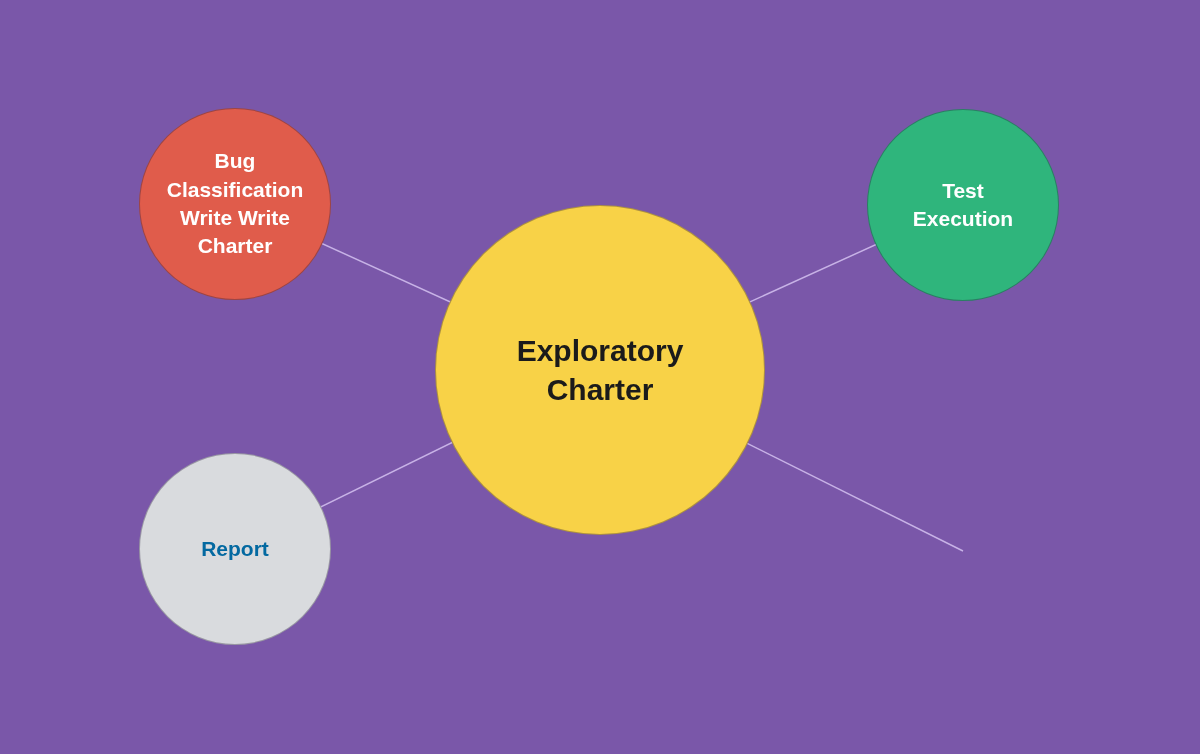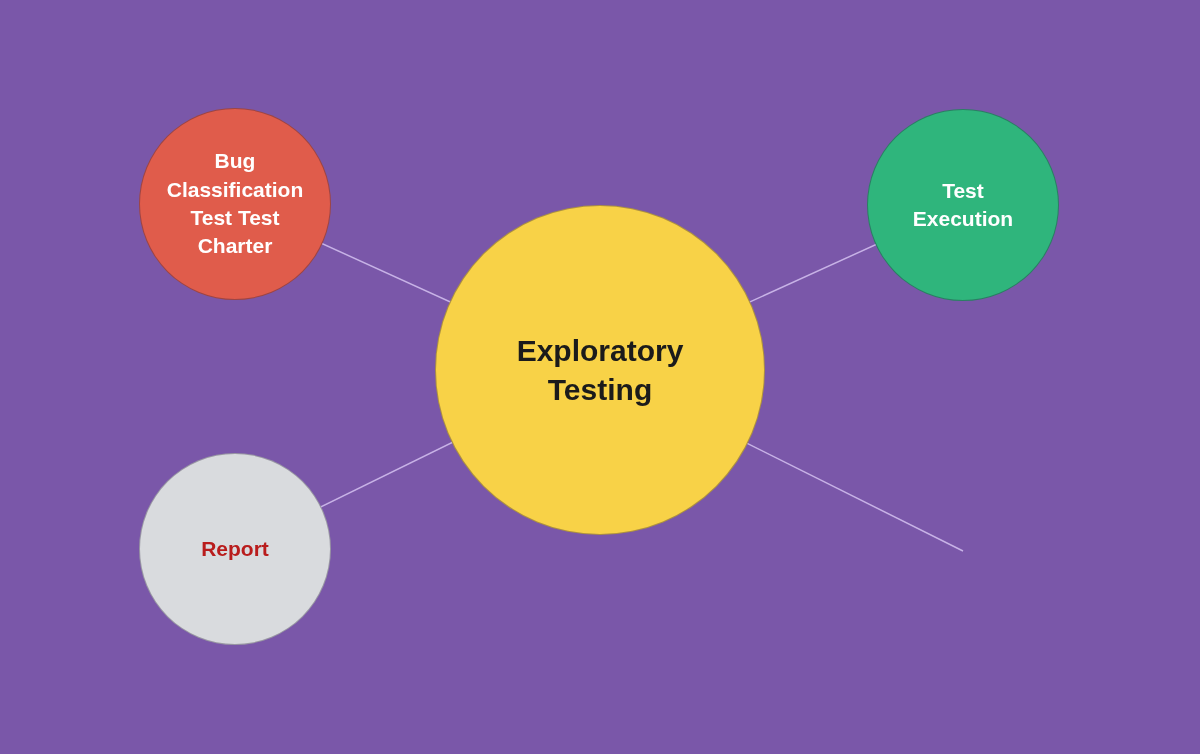--- a/index.html
+++ b/index.html
@@ -81,21 +81,21 @@
     background: #2FB57C;
     justify-content: center;
   }
 
   .node-report {
     left: 139px;
     top: 453px;
     background: #D9DBDE;
   }
   .node-report .label {
-    color: #b91c1c;
+    color: #0369a1;
   }
 
   .node-iteration-learning {
     left: 867px;
     top: 455px;
     background: #39ACDE;
   }
 </style>
 </head>
 <body>
@@ -104,27 +104,27 @@
 
   <svg class="connectors" viewBox="0 0 1200 754">
     <line x1="600" y1="370" x2="235" y2="204" stroke="#C7B2E6" stroke-width="1.5"></line>
     <line x1="600" y1="370" x2="963" y2="205" stroke="#C7B2E6" stroke-width="1.5"></line>
     <line x1="600" y1="370" x2="235" y2="549" stroke="#C7B2E6" stroke-width="1.5"></line>
     <line x1="600" y1="370" x2="963" y2="551" stroke="#C7B2E6" stroke-width="1.5"></line>
   </svg>
 
   <div class="node node-center">
     <div class="label">Exploratory
-Testing</div>
+Charter</div>
   </div>
 
   <div class="node node-satellite node-bug-classification">
     <div class="label">Bug
 Classification
-Test Test
+Write Write
 Charter</div>
   </div>
 
   <div class="node node-satellite node-test-execution">
     <div class="label">Test
 Execution</div>
   </div>
 
   <div class="node node-satellite node-report">
     <div class="label">Report</div>

